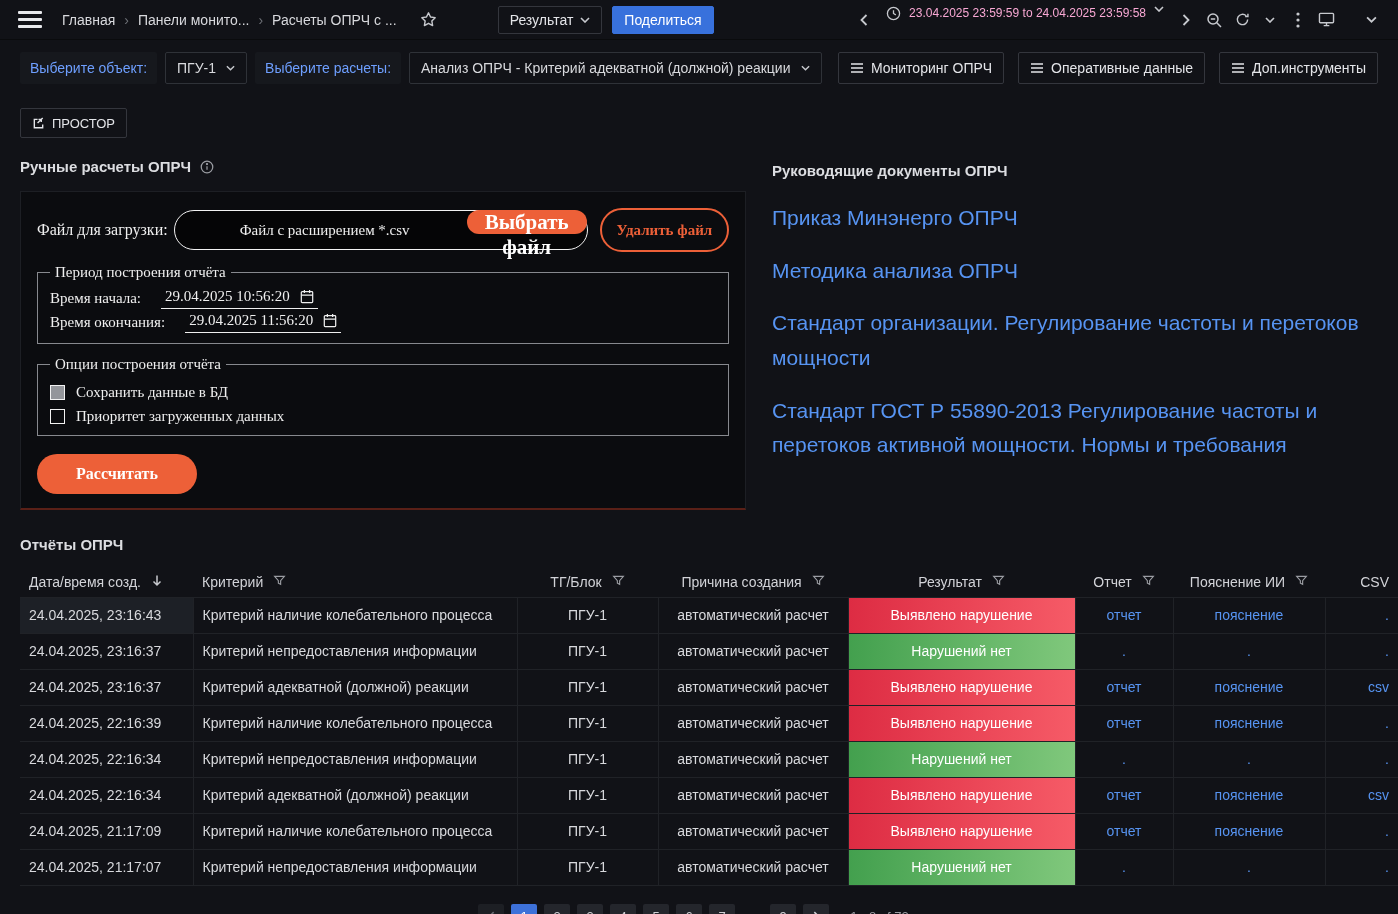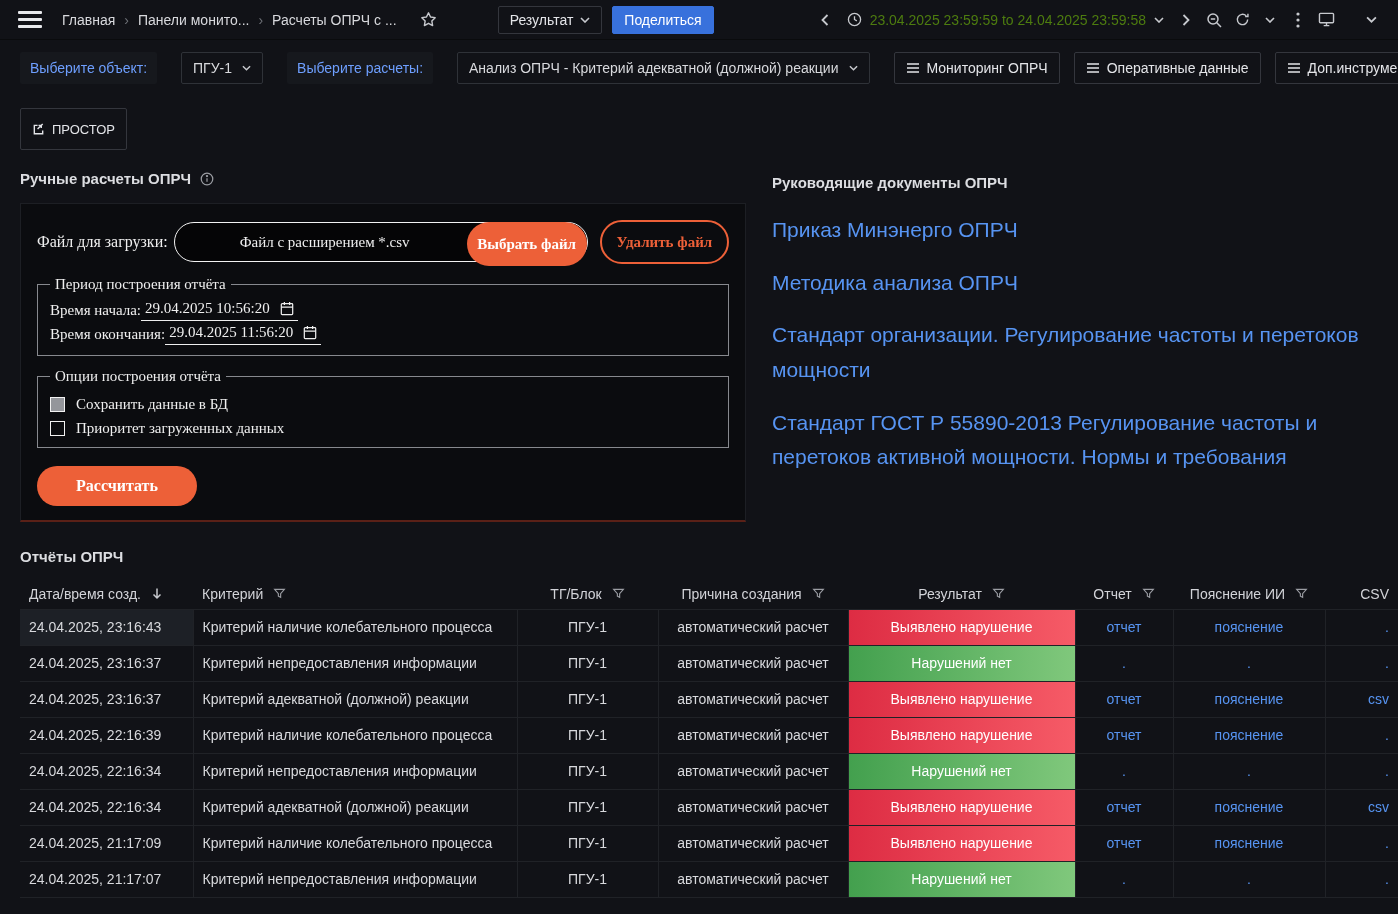--- a/index.html
+++ b/index.html
@@ -18,68 +18,68 @@
   .hamburger i { display:block; height:3px; background:#e8e9ec; border-radius:1px; }
   .breadcrumb { display:flex; align-items:center; gap:9px; margin-left:10px; font-weight:500; font-size:14px; }
   .bc-item { color:#d8d9dd; cursor:pointer; white-space:nowrap; }
   .bc-sep { color:#6e7177; }
   .icon-btn { height:28px; min-width:26px; padding:0 5px; display:flex; align-items:center; justify-content:center; color:#c7c9ce; cursor:pointer; background:transparent; border:none; border-radius:2px; }
   .star-btn { margin-left:8px; }
   .btn { display:inline-flex; align-items:center; justify-content:center; gap:7px; border:1px solid #34363d; border-radius:2px; background:transparent; color:#e4e5e9; height:28px; padding:0 11px; font-size:14px; cursor:pointer; white-space:nowrap; }
   .add-btn { margin-left:46px; }
   .btn-primary { background:var(--share-blue); border-color:var(--share-blue); color:#fff; font-weight:500;text-align:center; }
   .topbar-right { margin-left:auto; display:flex; align-items:center; gap:2px; }
-  .time-btn { display:flex; align-items:center; gap:8px; color:#4d7c0f; height:28px; padding:0 7px; cursor:pointer; background:transparent; border:none; font-size:14px; white-space:nowrap; }
+  .time-btn { display:flex; align-items:flex-start; gap:8px; color:#f9a8d4; height:28px; padding:0 7px; cursor:pointer; background:transparent; border:none; font-size:12px; white-space:nowrap; }
   .chev { color:#c7c9ce; display:flex; }
   .far-chev { margin-left:16px; }
 
   
-  .controls { padding:12px 20px 12px; display:flex; align-items:center; gap:24px; }
+  .controls { padding:12px 20px 12px; display:flex; align-items:center; gap:8px; }
   .var-label { background:#16181d; color:var(--label-blue); font-weight:500; height:32px; display:flex; align-items:center; padding:0 10px; border-radius:2px; white-space:nowrap; }
   .select { height:32px; border:1px solid #2f3238; border-radius:2px; display:flex; align-items:center; gap:10px; padding:0 11px; background:#111217; cursor:pointer; white-space:nowrap; }
   .controls-right { margin-left:auto; display:flex; gap:14px; }
   .menu-btn { height:32px; font-weight:500; }
   .prostor-row { padding:12px 20px 0; }
-  .prostor-btn { height:42px; font-size:13px; font-weight:500; }
+  .prostor-btn { height:30px; font-size:13px; font-weight:500; }
 
   
   .panels { display:flex; padding:20px 20px 0; gap:26px; align-items:flex-start; }
   .left-panel { width:726px; flex:none; }
   .panel-title { font-size:15px; font-weight:600; color:#dcdde1; display:flex; align-items:center; gap:9px; }
   .info { color:#9b9da3; cursor:pointer; display:flex; }
 
   .form-box { margin-top:16px; background:#0b0c0f; border:1px solid #1d1f24; border-bottom:2px solid #5a2017; padding:16px 16px 14px;
               font-family:"Liberation Serif","DejaVu Serif",serif; color:#efefef; }
   .file-row { display:flex; align-items:center; gap:6px; }
   .file-label { font-size:16px; white-space:nowrap; }
   .file-pill { position:relative; width:414px; height:40px; border:1px solid #f2f2f2; border-radius:9999px; background:#050506; display:flex; align-items:center; flex:none; }
   .file-placeholder { flex:1; text-align:center; color:#efefef; font-size:15px; padding-right:112px; }
-  .choose-btn { position:absolute; right:0; top:-1px; height:44px; width:120px; border-radius:9999px; background:var(--accent-orange); color:#fff; font-weight:700; font-size:15px; border:none; cursor:pointer; font-family:inherit; }
+  .choose-btn { position:absolute; right:0; top:-1px; height:24px; width:120px; border-radius:9999px; background:var(--accent-orange); color:#fff; font-weight:700; font-size:21px; border:none; cursor:pointer; font-family:inherit; }
   .delete-btn { margin-left:6px; height:44px; width:158px; border-radius:9999px; background:transparent; border:2px solid var(--accent-orange); color:var(--accent-orange); font-weight:700; font-size:15px; cursor:pointer; font-family:inherit; }
 
   .fs { border:1px solid #87898e; margin-top:12px; padding:4px 12px 10px; }
   .fs legend { padding:0 5px; font-size:15px; color:#efefef; }
-  .date-row { display:flex; align-items:center; gap:0; margin-top:3px; font-size:15px; }
+  .date-row { display:flex; align-items:center; gap:20px; margin-top:3px; font-size:15px; }
   .date-input { display:inline-flex; align-items:center; gap:10px; border-bottom:1px solid #efefef; padding:0 4px 3px; cursor:text; }
   .cal-icon { color:#efefef; cursor:pointer; display:flex; }
   .opt-row { display:flex; align-items:center; gap:11px; margin-top:7px; font-size:15px; }
   .checkbox { width:15px; height:15px; border:1.5px solid #f2f2f2; background:transparent; cursor:pointer; flex:none; }
   .checkbox.filled { background:#94969b; }
   .calc-btn { margin-top:18px; width:160px; height:40px; border-radius:9999px; background:var(--accent-orange); border:none; color:#fff; font-weight:700; font-size:16px; cursor:pointer; font-family:inherit; }
 
   .docs-panel { flex:1; padding-top:4px; }
   .docs-links { margin-top:22px; display:flex; flex-direction:column; gap:18px; font-size:21px; max-width:612px; }
   .doc-link { color:var(--link-blue); cursor:pointer; line-height:1.65; text-decoration:none; }
 
   
   .reports { padding:26px 0 0 20px; }
   .reports-title { font-size:15px; font-weight:600; color:#dcdde1; }
   table { margin-top:14px; width:1378px; border-collapse:collapse; table-layout:fixed; }
   thead th { height:30px; font-weight:500; color:#d2d3d8; font-size:14px; padding:0 9px; }
-  .th-inner { display:flex; align-items:center; gap:10px; }
+  .th-inner { display:flex; align-items:flex-start; gap:10px; }
   .th-inner.a-left { justify-content:flex-start; }
   .th-inner.a-center { justify-content:center; }
   .th-inner.a-right { justify-content:flex-end; }
   .th-icon { display:flex; cursor:pointer; }
   tbody td { height:36px; border-top:1px solid #202227; border-right:1px solid #202227; padding:0 9px; font-size:14px; color:#d8d9dd; white-space:nowrap; overflow:hidden; }
   tbody td:last-child { border-right:none; }
   tbody tr:last-child td { border-bottom:1px solid #202227; }
   td.a-left { text-align:left; }
   td.a-center { text-align:center; }
   td.a-right { text-align:right; }

